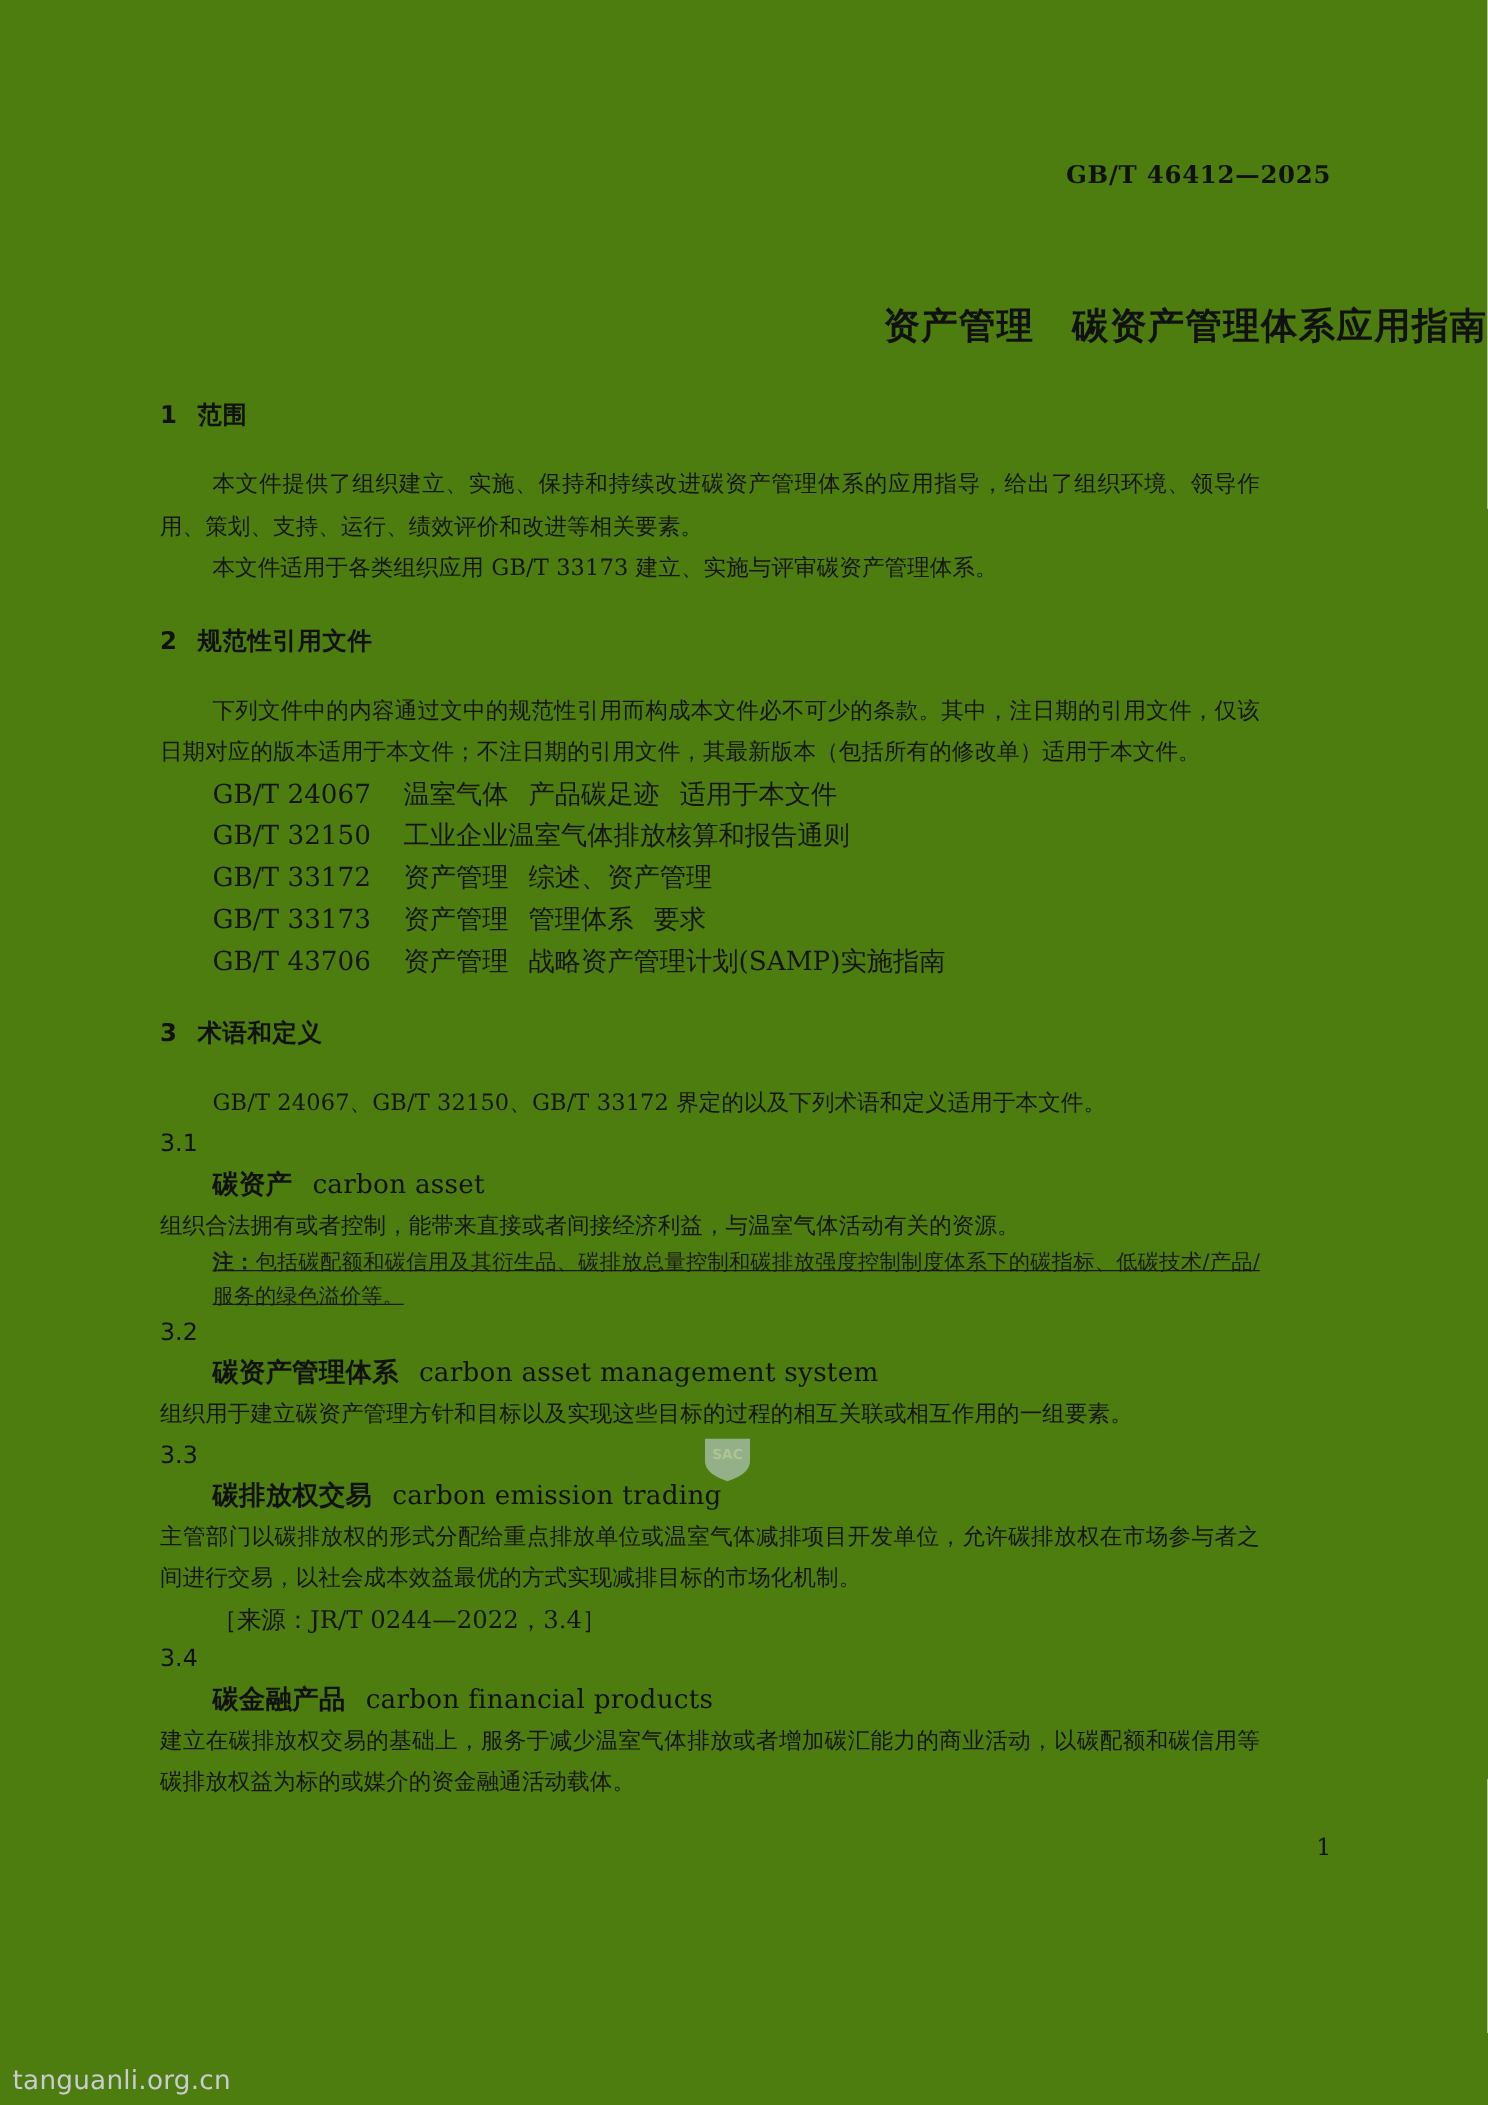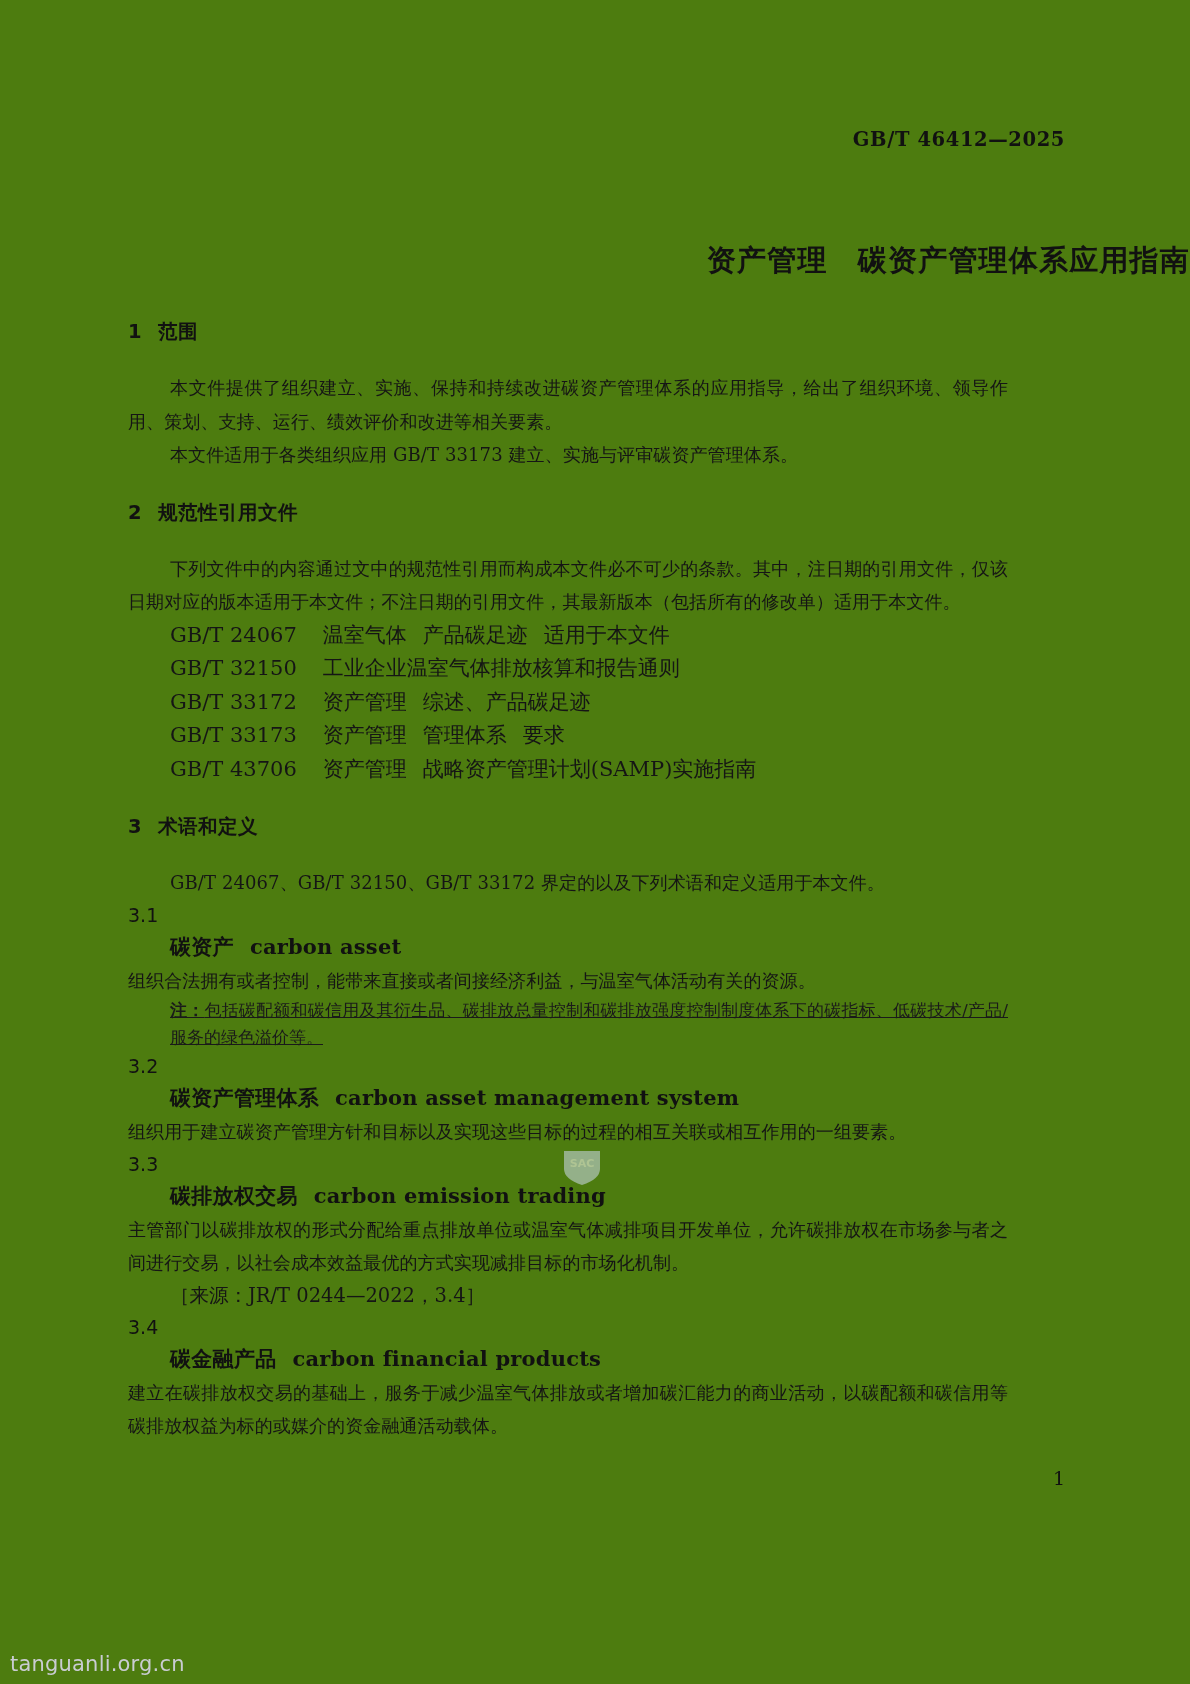--- a/index.html
+++ b/index.html
@@ -111,21 +111,21 @@
     font-weight: bold;
     color: #111;
   }
   .term-name .zh {
     font-family: "DejaVu Sans", "Liberation Sans", sans-serif;
     font-weight: bold;
     letter-spacing: 0.3px;
   }
   .term-name .en {
     font-family: "DejaVu Serif", "Liberation Serif", serif;
-    font-weight: bold;
+    font-weight: normal;
     margin-left: 16px;
     letter-spacing: 0.2px;
   }
   .note {
     margin: 0;
     padding-left: 42px;
     font-size: 17px;
     line-height: 27px;
     text-align: justify;
     text-justify: inter-ideograph;
@@ -193,21 +193,21 @@
     <div class="gap-before-head"></div>
     <div class="clause-head">
       <span class="num">2</span><span>规范性引用文件</span>
     </div>
     <div class="gap-after-head"></div>
     <p class="para">下列文件中的内容通过文中的规范性引用而构成本文件必不可少的条款。其中，注日期的引用文件，仅该日期对应的版本适用于本文件；不注日期的引用文件，其最新版本（包括所有的修改单）适用于本文件。</p>
 
     <ul class="ref-list">
       <li><span class="code">GB/T 24067</span><span class="sp"></span><span>温室气体</span><span class="sp2"></span><span>产品碳足迹</span><span class="sp2"></span><span>适用于本文件</span></li>
       <li><span class="code">GB/T 32150</span><span class="sp"></span><span>工业企业温室气体排放核算和报告通则</span></li>
-      <li><span class="code">GB/T 33172</span><span class="sp"></span><span>资产管理</span><span class="sp2"></span><span>综述、产品碳足迹</span></li>
+      <li><span class="code">GB/T 33172</span><span class="sp"></span><span>资产管理</span><span class="sp2"></span><span>综述、资产管理</span></li>
       <li><span class="code">GB/T 33173</span><span class="sp"></span><span>资产管理</span><span class="sp2"></span><span>管理体系</span><span class="sp2"></span><span>要求</span></li>
       <li><span class="code">GB/T 43706</span><span class="sp"></span><span>资产管理</span><span class="sp2"></span><span>战略资产管理计划(SAMP)实施指南</span></li>
     </ul>
 
     <div class="gap-before-head"></div>
     <div class="clause-head">
       <span class="num">3</span><span>术语和定义</span>
     </div>
     <div class="gap-after-head"></div>
     <p class="para">GB/T 24067、GB/T 32150、GB/T 33172 界定的以及下列术语和定义适用于本文件。</p>

